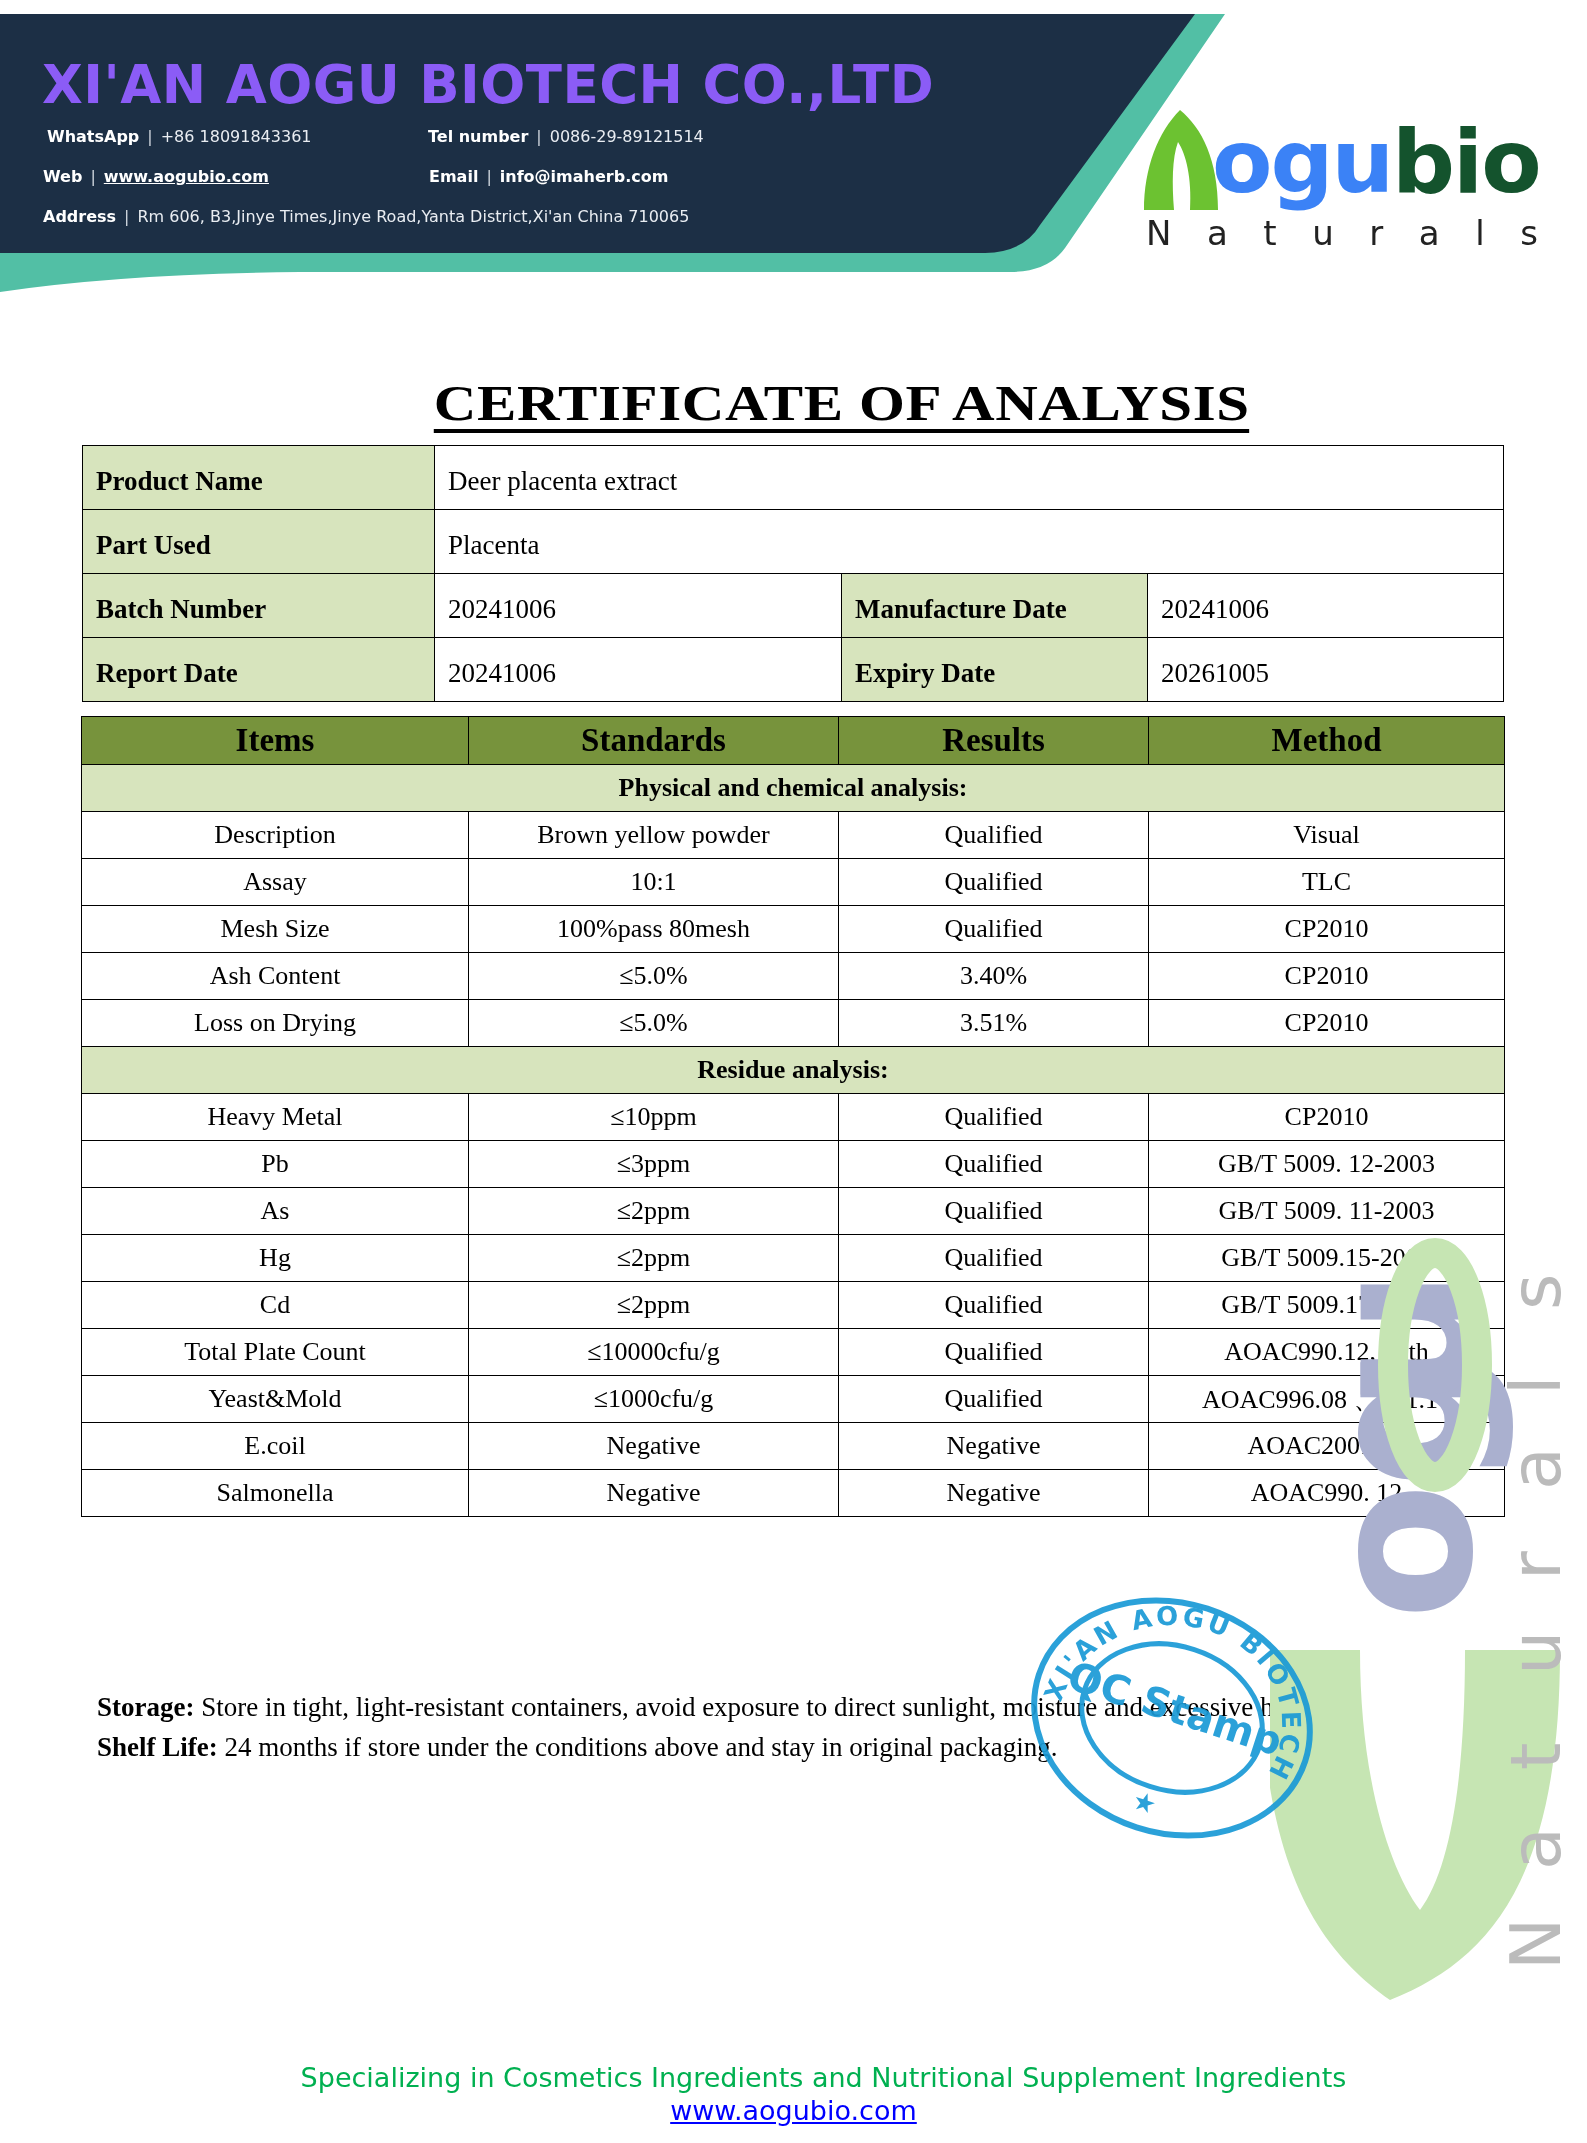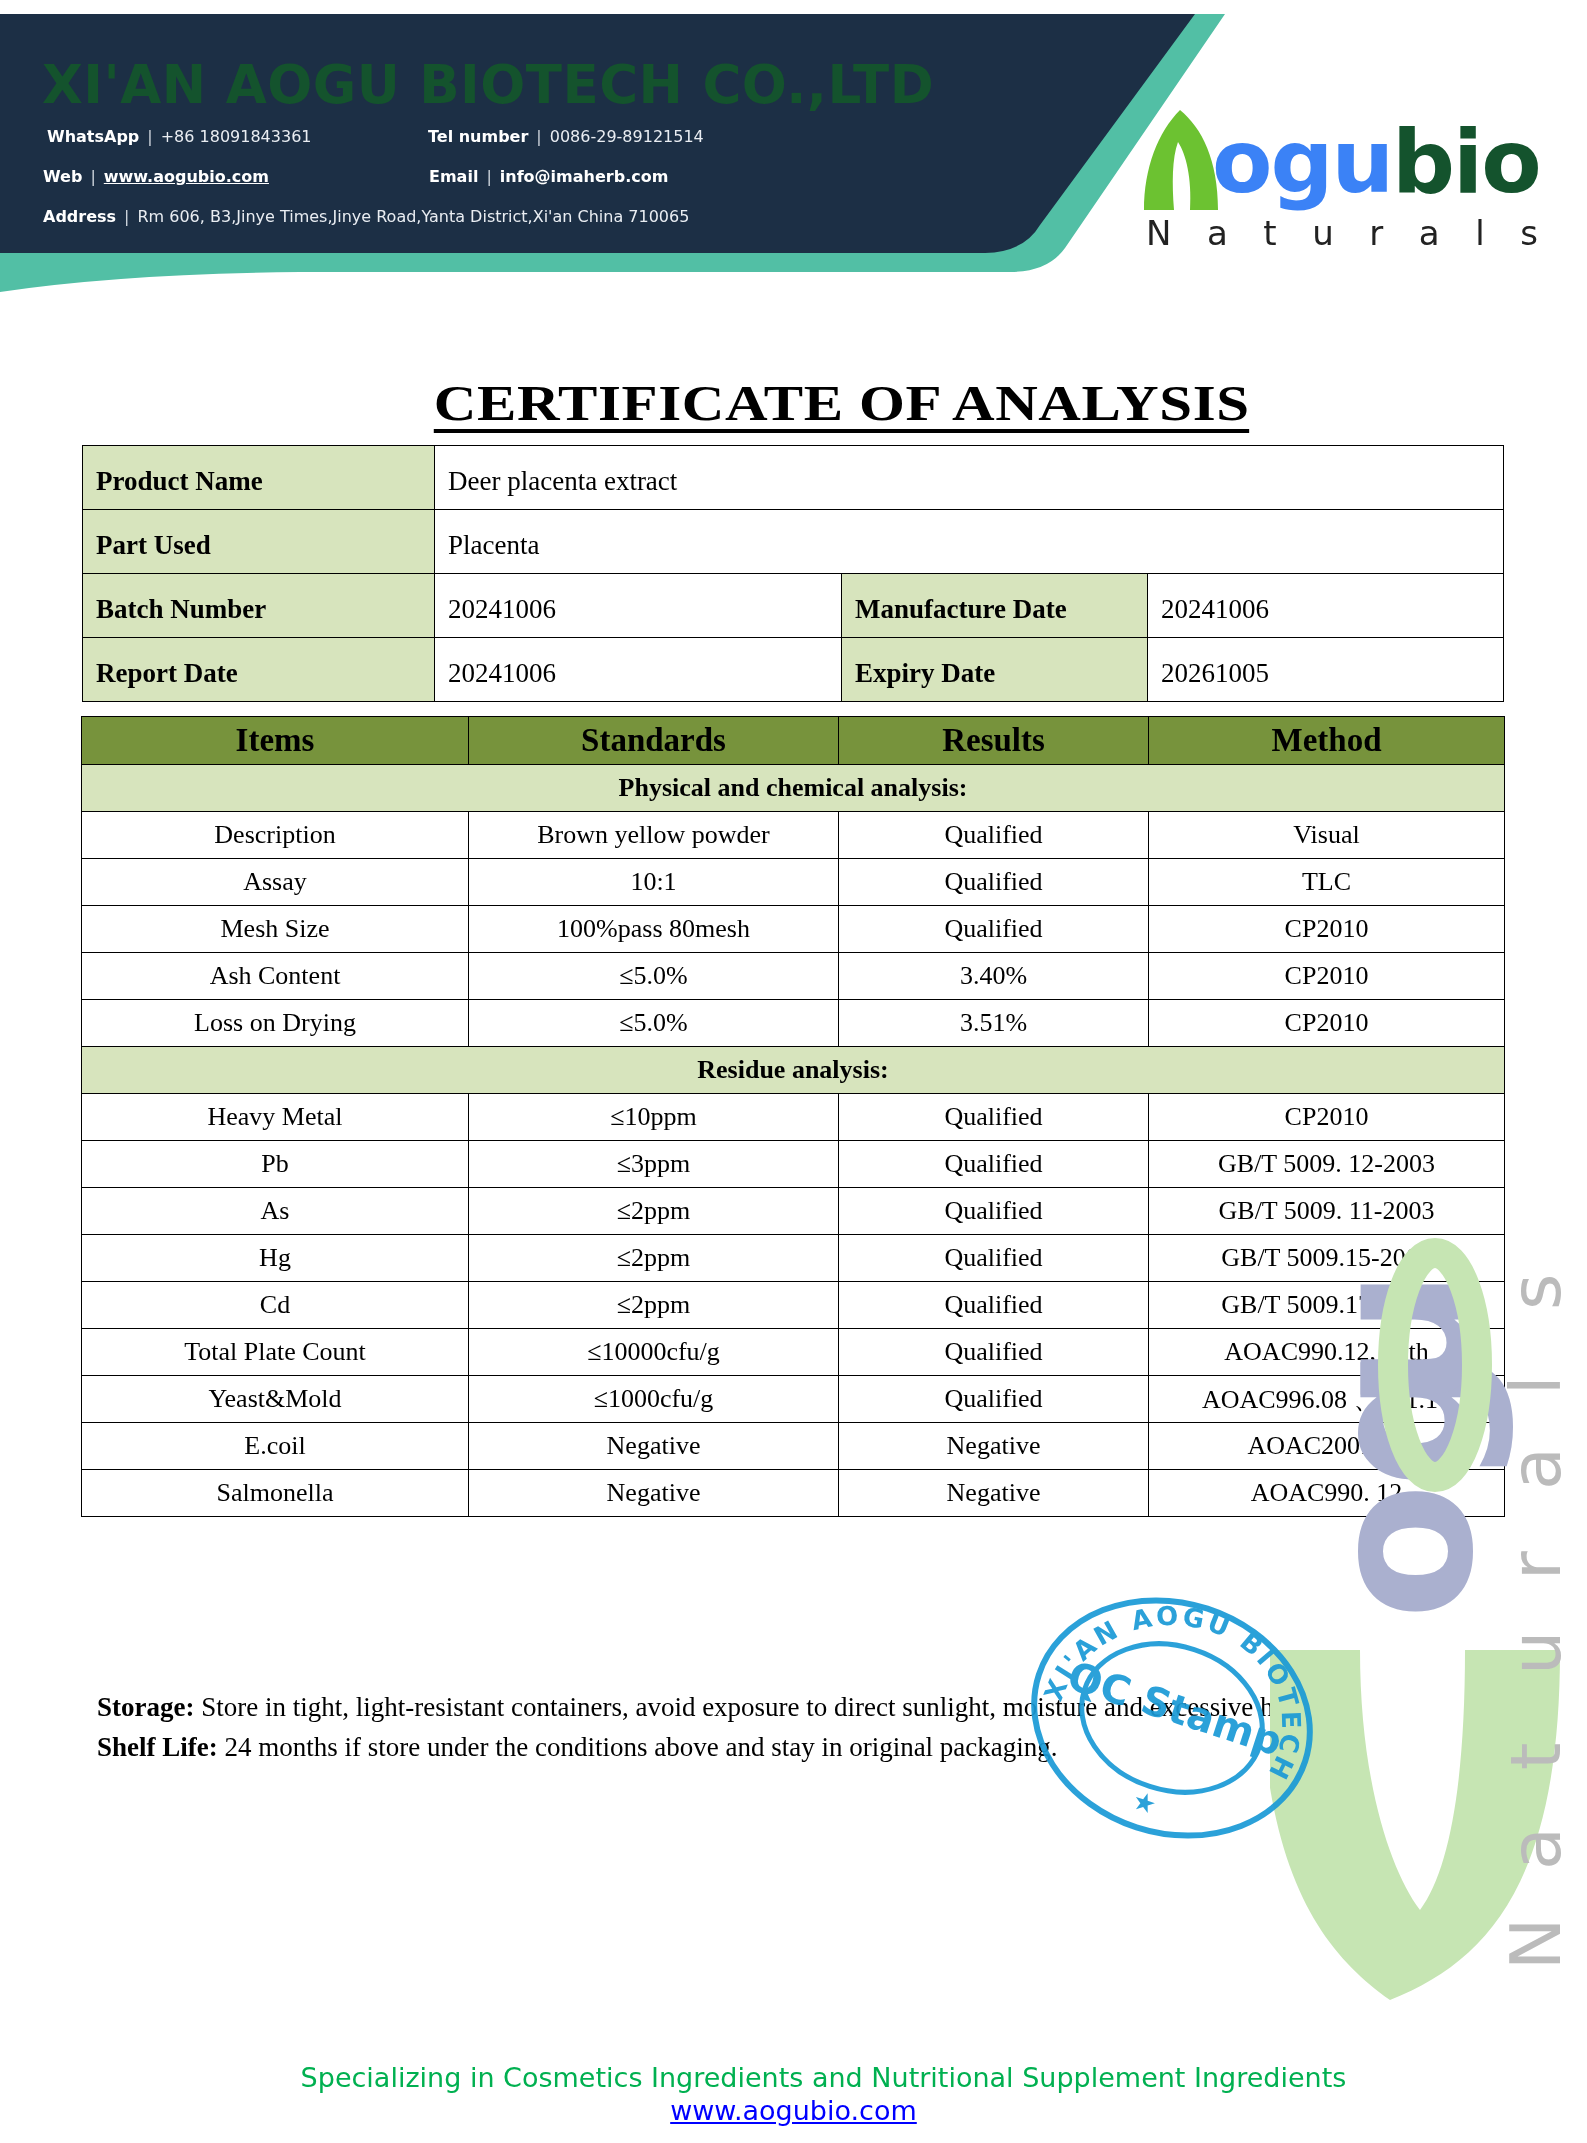--- a/index.html
+++ b/index.html
@@ -1,21 +1,21 @@
 <!DOCTYPE html>
 <html><head>
 <meta charset="utf-8">
 <style>
   html, body { margin: 0; padding: 0; background: #ffffff; }
   body { width: 1587px; height: 2143px; position: relative; overflow: hidden; font-family: "Liberation Serif", serif; color: #000; }
 
   
   .banner { position: absolute; left: 0; top: 0; width: 1587px; height: 300px; }
   .banner svg { position: absolute; left: 0; top: 0; }
-  .company-name { position: absolute; left: 42px; top: 58px; font-family: "DejaVu Sans", sans-serif; font-weight: bold; font-size: 53px; letter-spacing: 0.5px; color: #14532d; white-space: nowrap; line-height: 1; }
+  .company-name { position: absolute; left: 42px; top: 58px; font-family: "DejaVu Sans", sans-serif; font-weight: bold; font-size: 53px; letter-spacing: 0.5px; color: #8b5cf6; white-space: nowrap; line-height: 1; }
   .contact { position: absolute; font-family: "DejaVu Sans", sans-serif; font-size: 16px; color: #e9edf2; white-space: nowrap; line-height: 1; }
   .contact .k { font-weight: bold; color: #ffffff; }
   .contact .sep { margin: 0 8px; color: #cfd6de; }
   .contact .link { text-decoration: underline; font-weight: bold; color: #ffffff; }
   .contact .bold { font-weight: bold; color: #ffffff; }
 
   
   .logo { position: absolute; left: 1140px; top: 104px; width: 400px; height: 150px; }
   .logo-word { position: absolute; left: 72px; top: 14px; font-family: "DejaVu Sans", sans-serif; font-weight: bold; font-size: 88px; line-height: 1; letter-spacing: -2px; white-space: nowrap; }
   .logo-word .ogu { color: #3b82f6; }

